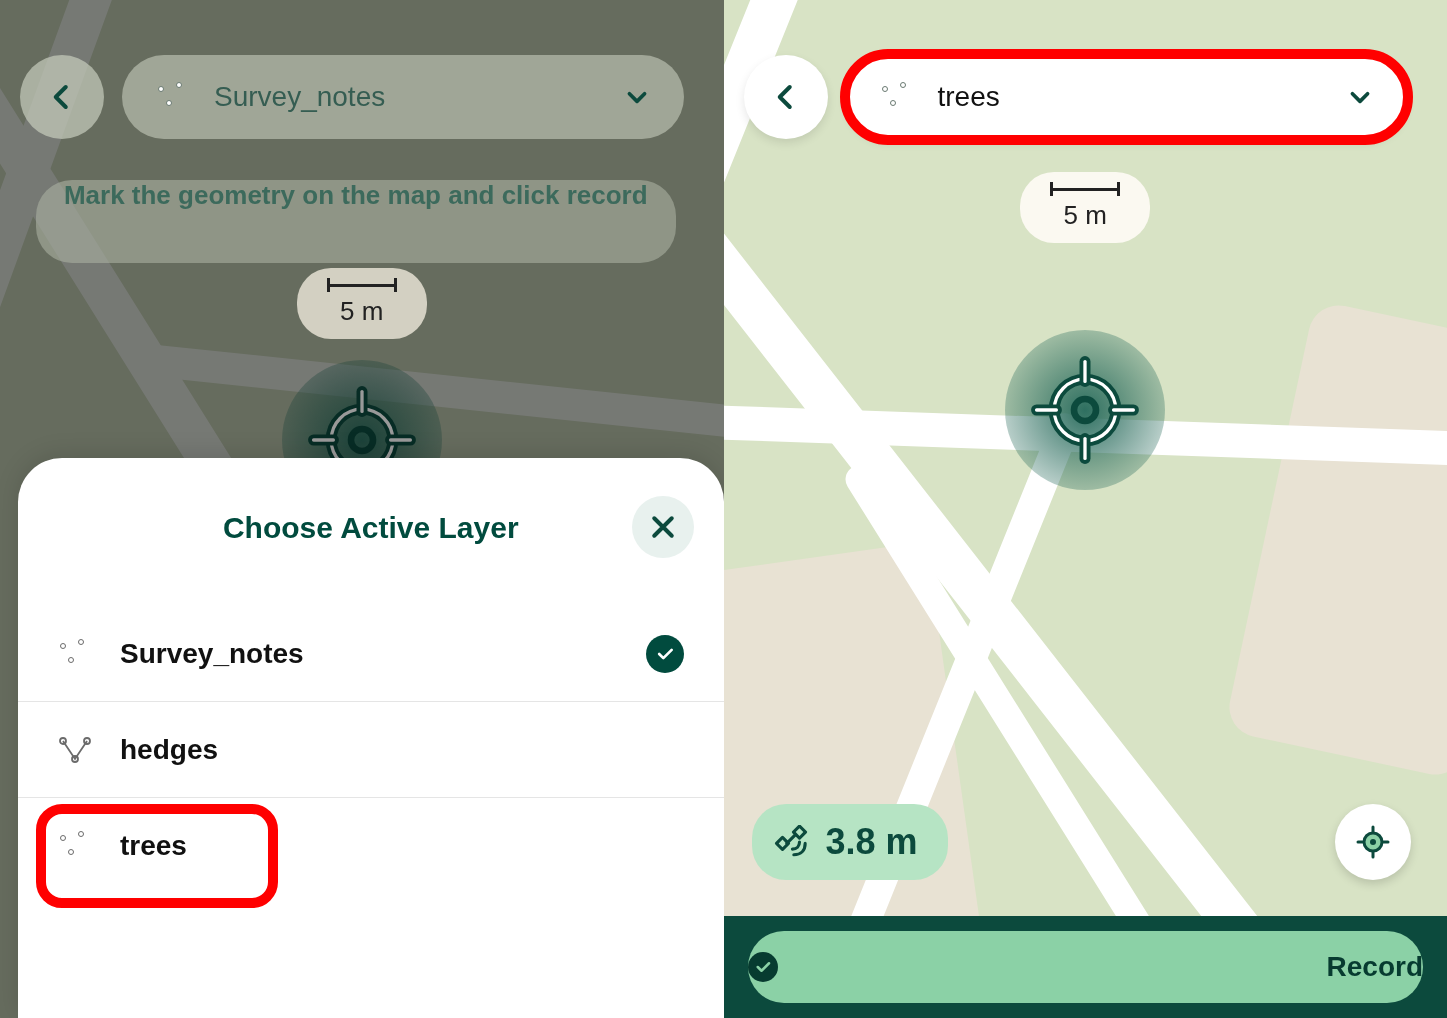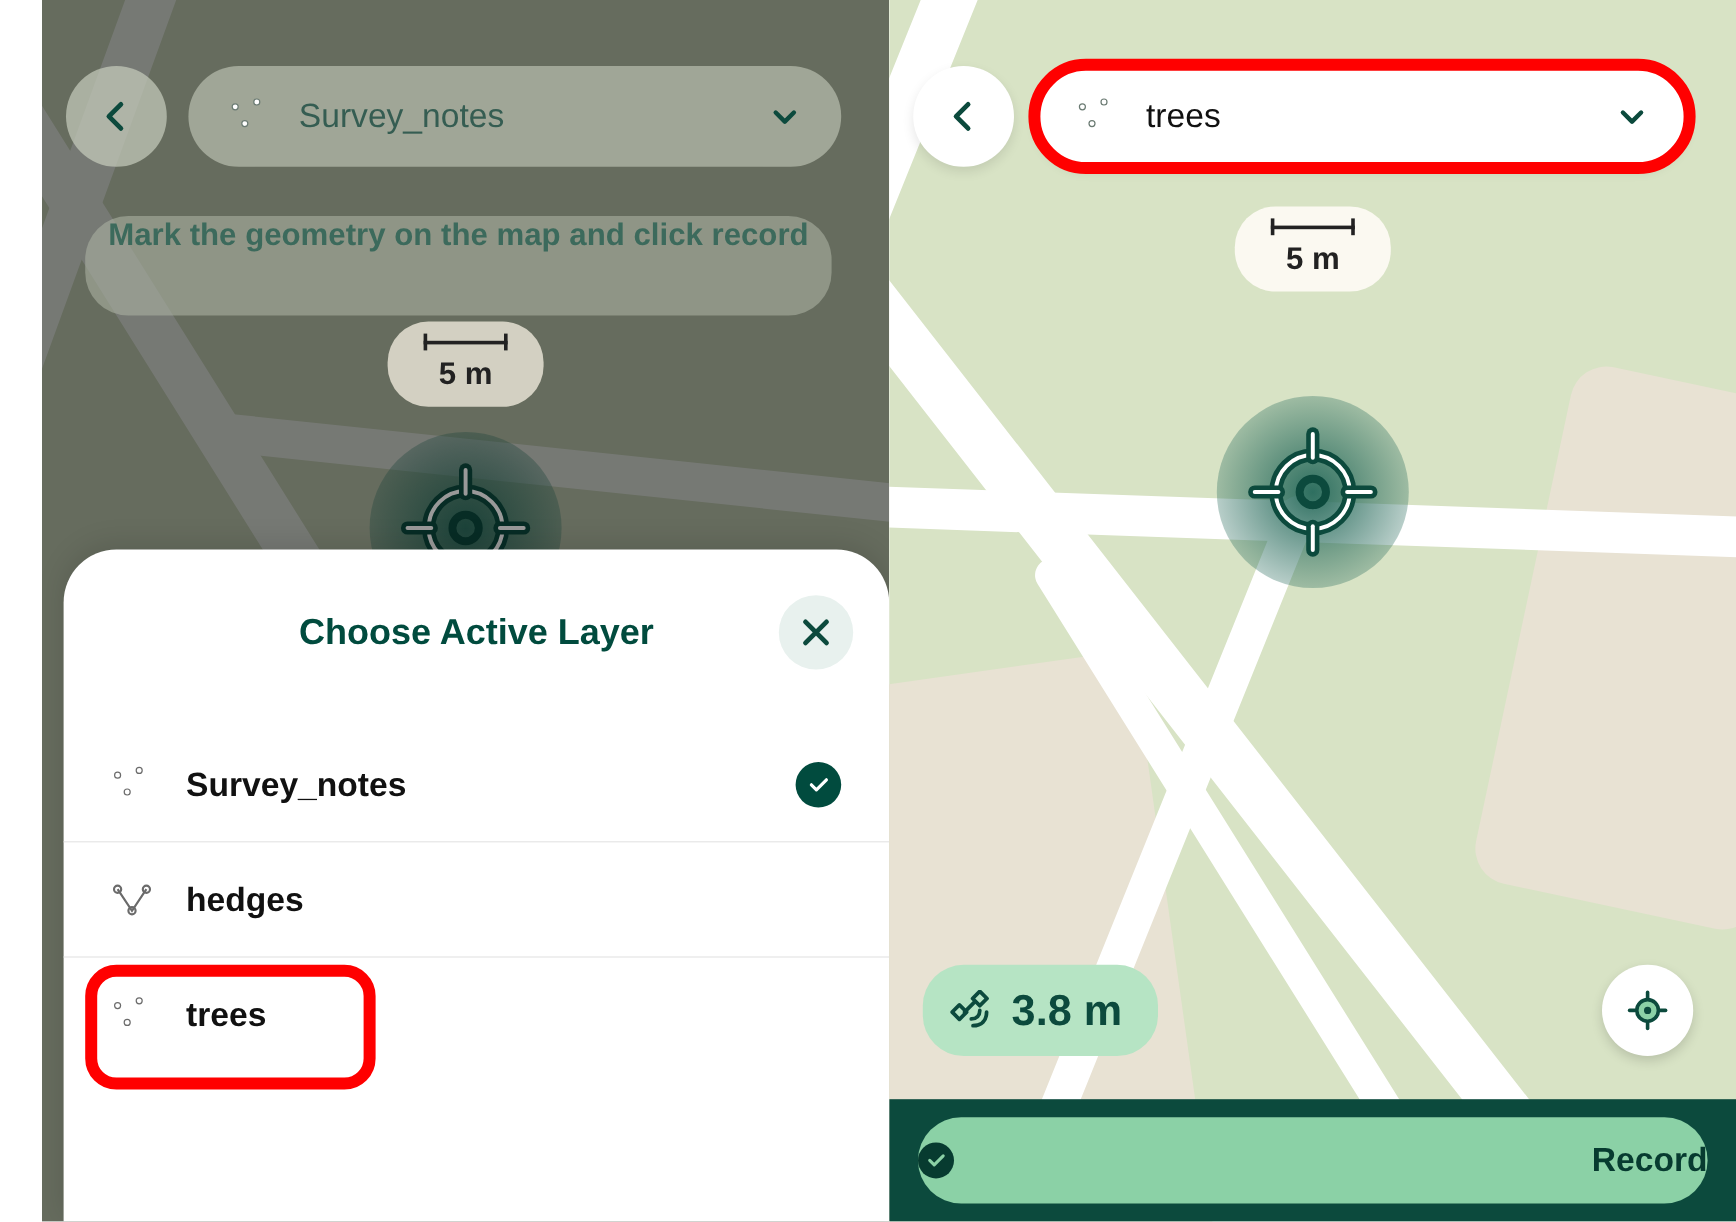--- a/index.html
+++ b/index.html
@@ -1,17 +1,17 @@
 <!DOCTYPE html>
 <html><head>
 <meta charset="utf-8">
 <style>
   * { box-sizing: border-box; margin: 0; padding: 0; }
   html, body { width: 1447px; height: 1018px; font-family: -apple-system, Helvetica, Arial, sans-serif; overflow: hidden; }
-  .container { display: flex; width: 1447px; height: 1018px; padding-left: 35px; }
+  .container { display: flex; width: 1447px; height: 1018px; }
   .panel { position: relative; width: 50%; height: 100%; overflow: hidden; }
 
   
   .map-bg { position: absolute; inset: 0; background: #cfd8bd; }
   .road { position: absolute; background: #fff; border-radius: 20px; }
   .left .map-bg { filter: brightness(.6) contrast(.85); }
   .left .dim-overlay { position: absolute; inset:0; background: rgba(60,70,55,0.35); }
 
   
   .right .map-bg { background: #d8e3c5; }
@@ -35,21 +35,21 @@
   .hint span { font-size:26px; color:#3c6a5c; font-weight:600; }
 
   
   .scale { position:absolute; left:50%; transform:translateX(-50%); background:#fbf9f1; border-radius:34px; display:flex; flex-direction:column; align-items:center; justify-content:center; padding:10px 30px 12px; gap:4px; z-index:4; }
   .left .scale { top:268px; background:rgba(230,226,212,.85); }
   .right .scale { top:172px; }
   .scale .bar { width:70px; height:14px; position:relative; }
   .scale .bar::before,.scale .bar::after { content:""; position:absolute; top:0; width:3px; height:14px; background:#222; }
   .scale .bar::before { left:0; } .scale .bar::after { right:0; }
   .scale .bar .line { position:absolute; top:6px; left:0; right:0; height:3px; background:#222; }
-  .scale .txt { font-size:26px; font-weight:700; color:#222; }
+  .scale .txt { font-size:26px; font-weight:400; color:#222; }
 
   
   .crosshair-wrap { position:absolute; left:50%; transform:translateX(-50%); z-index:3; }
   .left .crosshair-wrap { top:360px; }
   .right .crosshair-wrap { top:330px; }
   .crosshair-halo { width:160px; height:160px; border-radius:50%; background:radial-gradient(circle,#2e6f60 0%,rgba(46,111,96,.35) 70%,rgba(46,111,96,0) 100%); display:flex; align-items:center; justify-content:center; position:relative; }
   .left .crosshair-halo { filter:brightness(.6); }
 
   
   .sheet { position:absolute; left:0; right:0; bottom:0; background:#fff; border-top-left-radius:44px; border-top-right-radius:44px; padding:40px 0 0; z-index:10; height:560px; box-shadow:0 -4px 24px rgba(0,0,0,.12);margin-left:18px;}

